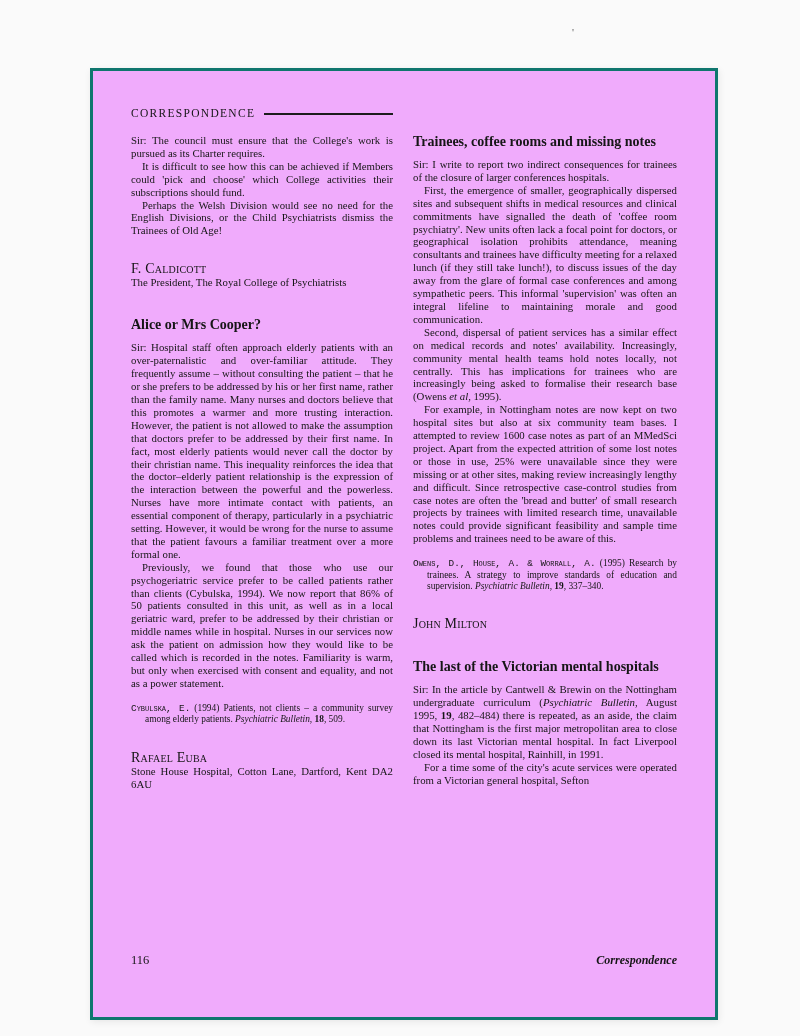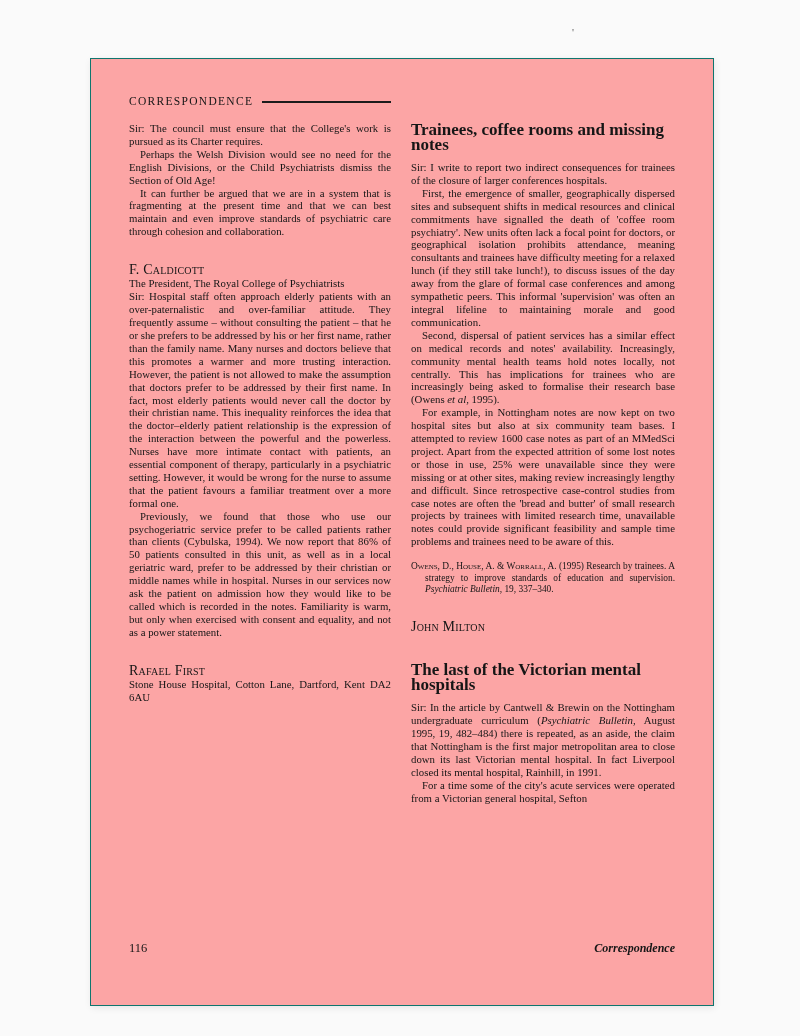--- a/index.html
+++ b/index.html
@@ -4,57 +4,57 @@
 <style>
   html, body { margin: 0; padding: 0; }
   body {
     width: 800px; height: 1036px;
     background: #fafafa;
     position: relative;
     font-family: "Liberation Serif", serif;
     color: #161616;
   }
   .sheet {
-    position: absolute; left: 90px; top: 58px;
+    position: absolute; left: 90px; top: 68px;
     width: 622px; height: 946px;
-    background: #fca5a5;
-    border: 1px solid #0f766e;
+    background: #f0abfc;
+    border: 3px solid #0f766e;
     box-shadow: 1px 2px 7px rgba(0,0,0,0.08);
     overflow: hidden;
   }
   .content { position: absolute; left: 38px; top: 36px; width: 546px; }
 
   .running-head { display: flex; align-items: center; width: 262px; margin-bottom: 15px; }
   .head-title { font-size: 11.5px; letter-spacing: 1.3px; white-space: nowrap; }
   .head-rule { flex: 1; height: 2px; background: #1c1c1c; margin-left: 9px; margin-top: 1px; }
 
   .columns { display: flex; gap: 20px; }
   .col { width: 262px; font-size: 10.8px; line-height: 12.9px; text-align: justify; }
   .col.right { width: 264px; }
 
   p { margin: 0; text-indent: 11px; }
   p.flush { text-indent: 0; }
 
-  h2 { font-size: 17px; line-height: 15px; font-weight: 700; margin: 28px 0 9px 0; text-align: left; }
+  h2 { font-size: 14px; line-height: 15px; font-weight: 700; margin: 28px 0 9px 0; text-align: left; }
   h2.top { margin-top: 0; }
 
   .signature { margin-top: 26px; }
   .sig-name { font-variant: small-caps; font-size: 14px; letter-spacing: 0.2px; }
   .sig-affil { font-size: 10.8px; line-height: 13.2px; }
 
   .reference {
     margin-top: 13px;
     font-size: 9.4px; line-height: 11.4px;
     padding-left: 14px; text-indent: -14px;
     text-align: justify;
   }
 
   .i { font-style: italic; }
-  .b { font-weight: 400; }
-  .sc { font-variant: small-caps; }
+  .b { font-weight: 700; }
+  .sc { font-variant: small-caps; font-family: Liberation Mono, monospace; }
 
   .footer {
     position: absolute; left: 38px; width: 546px; top: 882px;
     display: flex; justify-content: space-between; align-items: center;
   }
   .footer-num { font-size: 12.5px; }
   .footer-label { font-size: 12px; font-weight: 700; font-style: italic; }
 
   .artifact { position: absolute; left: 572px; top: 26px; font-size: 11px; color: #555; }
 </style>
@@ -68,34 +68,36 @@
 
     <div class="running-head">
       <span class="head-title">CORRESPONDENCE</span>
       <span class="head-rule"></span>
     </div>
 
     <div class="columns">
 
       <div class="col left">
         <p class="flush">Sir: The council must ensure that the College's work is pursued as its Charter requires.</p>
-        <p>Perhaps the Welsh Division would see no need for the English Divisions, or the Child Psychiatrists dismiss the Section of Old Age!</p>
-        <p>It can further be argued that we are in a system that is fragmenting at the present time and that we can best maintain and even improve standards of psychiatric care through cohesion and collaboration.</p>
+        <p>It is difficult to see how this can be achieved if Members could 'pick and choose' which College activities their subscriptions should fund.</p>
+        <p>Perhaps the Welsh Division would see no need for the English Divisions, or the Child Psychiatrists dismiss the Trainees of Old Age!</p>
 
         <div class="signature">
           <div class="sig-name">F. Caldicott</div>
           <div class="sig-affil">The President, The Royal College of Psychiatrists</div>
         </div>
 
+        <h2>Alice or Mrs Cooper?</h2>
         <p class="flush">Sir: Hospital staff often approach elderly patients with an over-paternalistic and over-familiar attitude. They frequently assume – without consulting the patient – that he or she prefers to be addressed by his or her first name, rather than the family name. Many nurses and doctors believe that this promotes a warmer and more trusting interaction. However, the patient is not allowed to make the assumption that doctors prefer to be addressed by their first name. In fact, most elderly patients would never call the doctor by their christian name. This inequality reinforces the idea that the doctor–elderly patient relationship is the expression of the interaction between the powerful and the powerless. Nurses have more intimate contact with patients, an essential component of therapy, particularly in a psychiatric setting. However, it would be wrong for the nurse to assume that the patient favours a familiar treatment over a more formal one.</p>
         <p>Previously, we found that those who use our psychogeriatric service prefer to be called patients rather than clients (Cybulska, 1994). We now report that 86% of 50 patients consulted in this unit, as well as in a local geriatric ward, prefer to be addressed by their christian or middle names while in hospital. Nurses in our services now ask the patient on admission how they would like to be called which is recorded in the notes. Familiarity is warm, but only when exercised with consent and equality, and not as a power statement.</p>
 
+        <div class="reference"><span class="sc">Cybulska, E.</span><span> (1994) Patients, not clients – a community survey among elderly patients. </span><span class="i">Psychiatric Bulletin</span><span>, </span><span class="b">18</span><span>, 509.</span></div>
 
         <div class="signature">
-          <div class="sig-name">Rafael First</div>
+          <div class="sig-name">Rafael Euba</div>
           <div class="sig-affil">Stone House Hospital, Cotton Lane, Dartford, Kent DA2 6AU</div>
         </div>
       </div>
 
       <div class="col right">
         <h2 class="top">Trainees, coffee rooms and missing notes</h2>
         <p class="flush">Sir: I write to report two indirect consequences for trainees of the closure of larger conferences hospitals.</p>
         <p>First, the emergence of smaller, geographically dispersed sites and subsequent shifts in medical resources and clinical commitments have signalled the death of 'coffee room psychiatry'. New units often lack a focal point for doctors, or geographical isolation prohibits attendance, meaning consultants and trainees have difficulty meeting for a relaxed lunch (if they still take lunch!), to discuss issues of the day away from the glare of formal case conferences and among sympathetic peers. This informal 'supervision' was often an integral lifeline to maintaining morale and good communication.</p>
         <p><span>Second, dispersal of patient services has a similar effect on medical records and notes' availability. Increasingly, community mental health teams hold notes locally, not centrally. This has implications for trainees who are increasingly being asked to formalise their research base (Owens </span><span class="i">et al</span><span>, 1995).</span></p>
         <p>For example, in Nottingham notes are now kept on two hospital sites but also at six community team bases. I attempted to review 1600 case notes as part of an MMedSci project. Apart from the expected attrition of some lost notes or those in use, 25% were unavailable since they were missing or at other sites, making review increasingly lengthy and difficult. Since retrospective case-control studies from case notes are often the 'bread and butter' of small research projects by trainees with limited research time, unavailable notes could provide significant feasibility and sample time problems and trainees need to be aware of this.</p>

